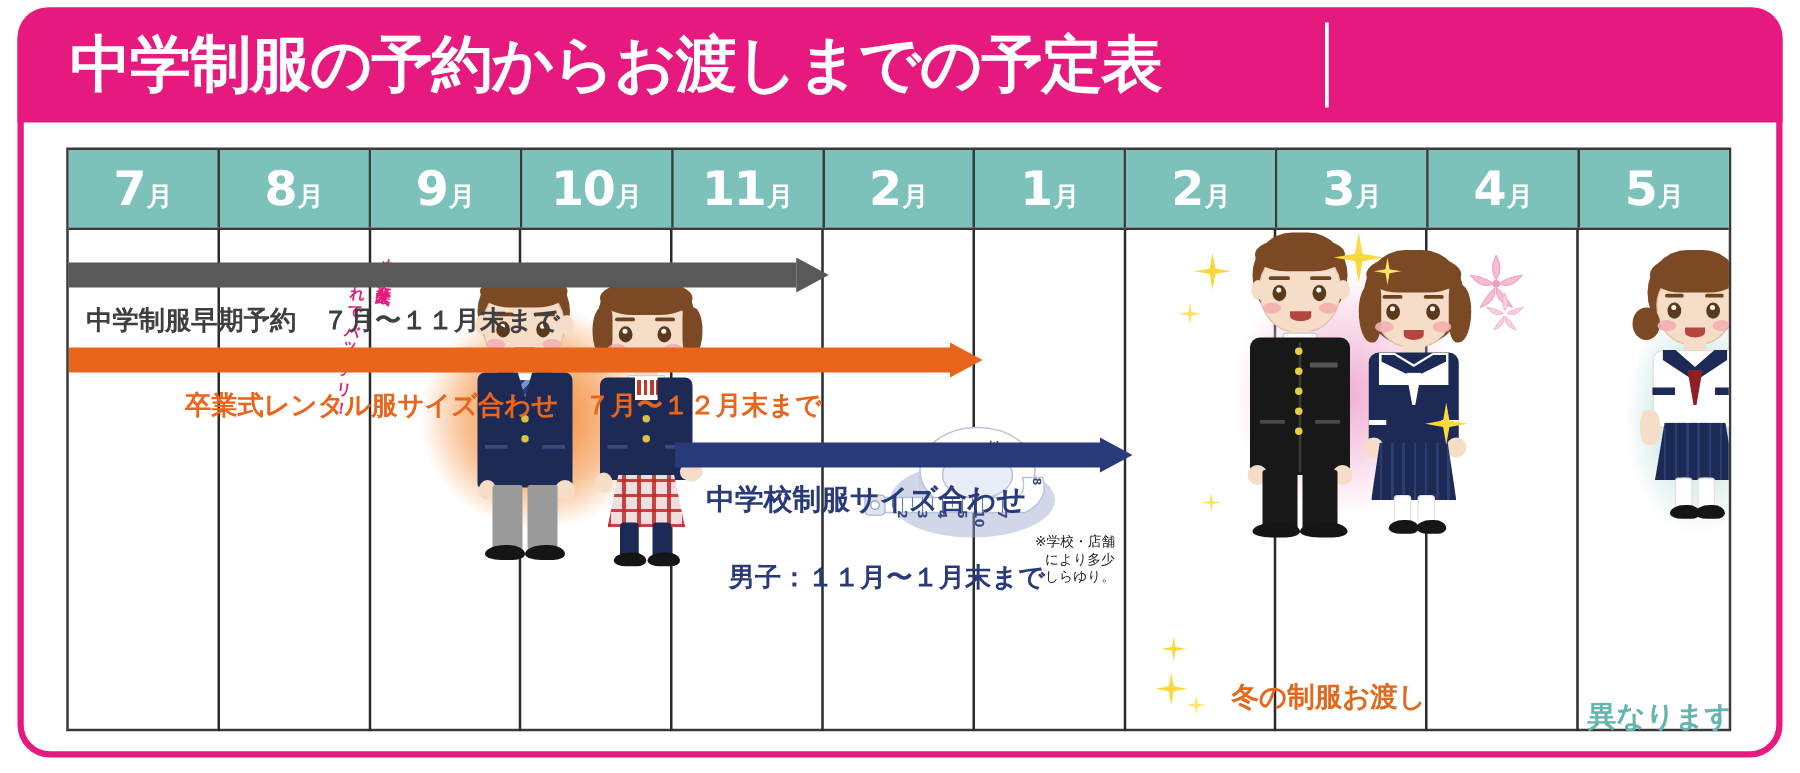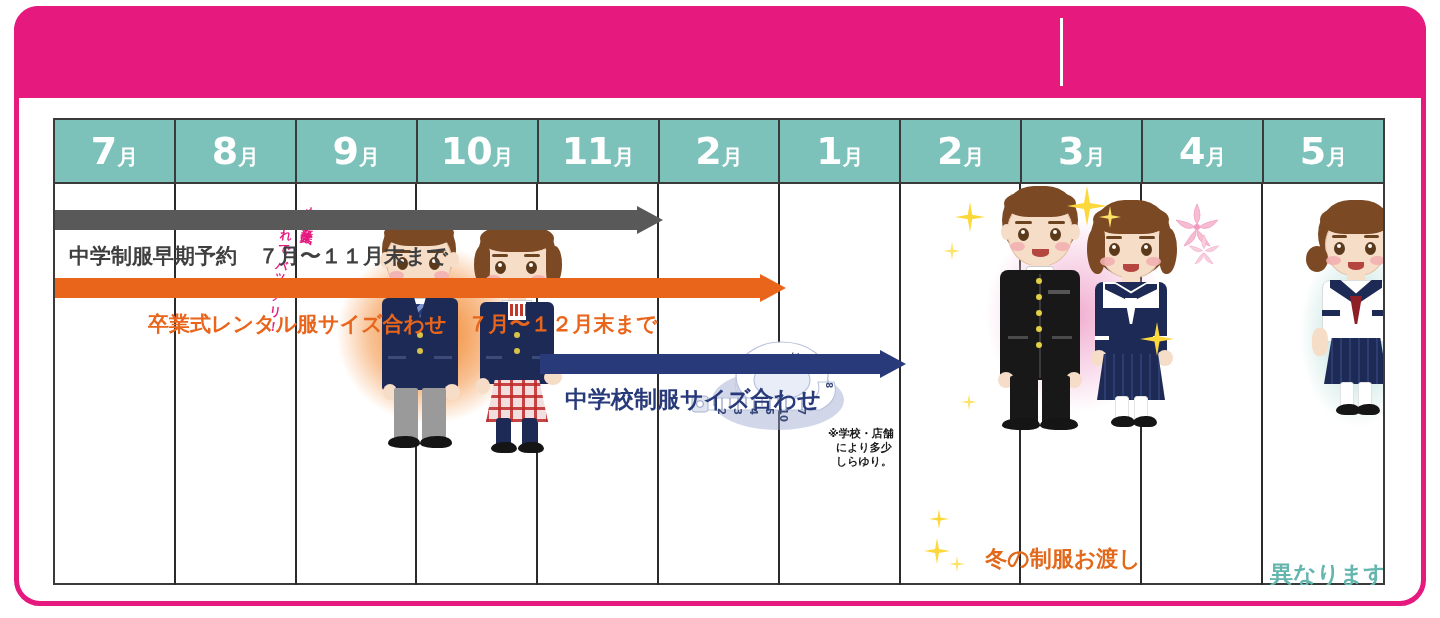--- a/index.html
+++ b/index.html
@@ -76,21 +76,21 @@
 
   .lbl{position:absolute;white-space:nowrap;font-weight:bold;}
   .lbl-gray{color:#3f3f3f;font-size:21px;letter-spacing:0px;}
   .lbl-orange{color:#e8651b;font-size:21px;}
   .lbl-navy{color:#283a7a;font-weight:bold;}
 
   .navy-title{font-size:23px;}
   .navy-line{font-size:21px;}
 
   .note-small{
-    position:absolute;color:#1a1a1a;font-size:11px;font-weight:bold;line-height:1.25;
+    position:absolute;color:#1a1a1a;font-size:11px;font-weight:normal;line-height:1.25;
     white-space:nowrap;
   }
 
   .feb-block{position:absolute;text-align:center;white-space:nowrap;}
   .feb-l1,.feb-l2{color:#e2691c;font-size:22px;font-weight:bold;line-height:1.35;}
 
   .summer-block{position:absolute;text-align:center;white-space:nowrap;}
   .summer-l{color:#63b5ad;font-size:23px;font-weight:bold;line-height:1.35;}
 
   
@@ -131,20 +131,21 @@
   .tape{position:absolute;}
 </style>
 </head>
 <body>
 
 <div class="page">
 
   <div class="frame"></div>
 
   <div class="header-band">
+    <div class="header-title">中学制服の予約からお渡しまでの予定表</div>
     <div class="header-divider"></div>
   </div>
 
   <div class="table">
 
     <div class="head-row">
       <div class="head-cell">
         <span class="head-num">7</span>
         <span class="head-gatsu">月</span>
       </div>
@@ -541,20 +542,21 @@
         <div class="shaft" style="width:705px;"></div>
         <div class="head" style="left:705px;"></div>
       </div>
       <div class="lbl lbl-orange" style="left:93px;top:126px;">卒業式レンタル服サイズ合わせ　７月〜１２月末まで</div>
 
       <div class="arrow arrow-navy" style="left:485px;top:166px;width:366px;">
         <div class="shaft" style="width:340px;"></div>
         <div class="head" style="left:340px;"></div>
       </div>
       <div class="lbl lbl-navy navy-title" style="left:510px;top:200px;">中学校制服サイズ合わせ</div>
+      <div class="lbl lbl-navy navy-line" style="left:528px;top:264px;">男子：１１月〜１月末まで</div>
 
       <div class="note-small" style="left:773px;top:243px;">
         <div>※学校・店舗</div>
         <div style="padding-left:8px;">により多少</div>
         <div style="padding-left:8px;">しらゆり。</div>
       </div>
 
       <div class="feb-block" style="left:873px;top:360px;width:270px;">
         <div class="feb-l2">冬の制服お渡し</div>
 

